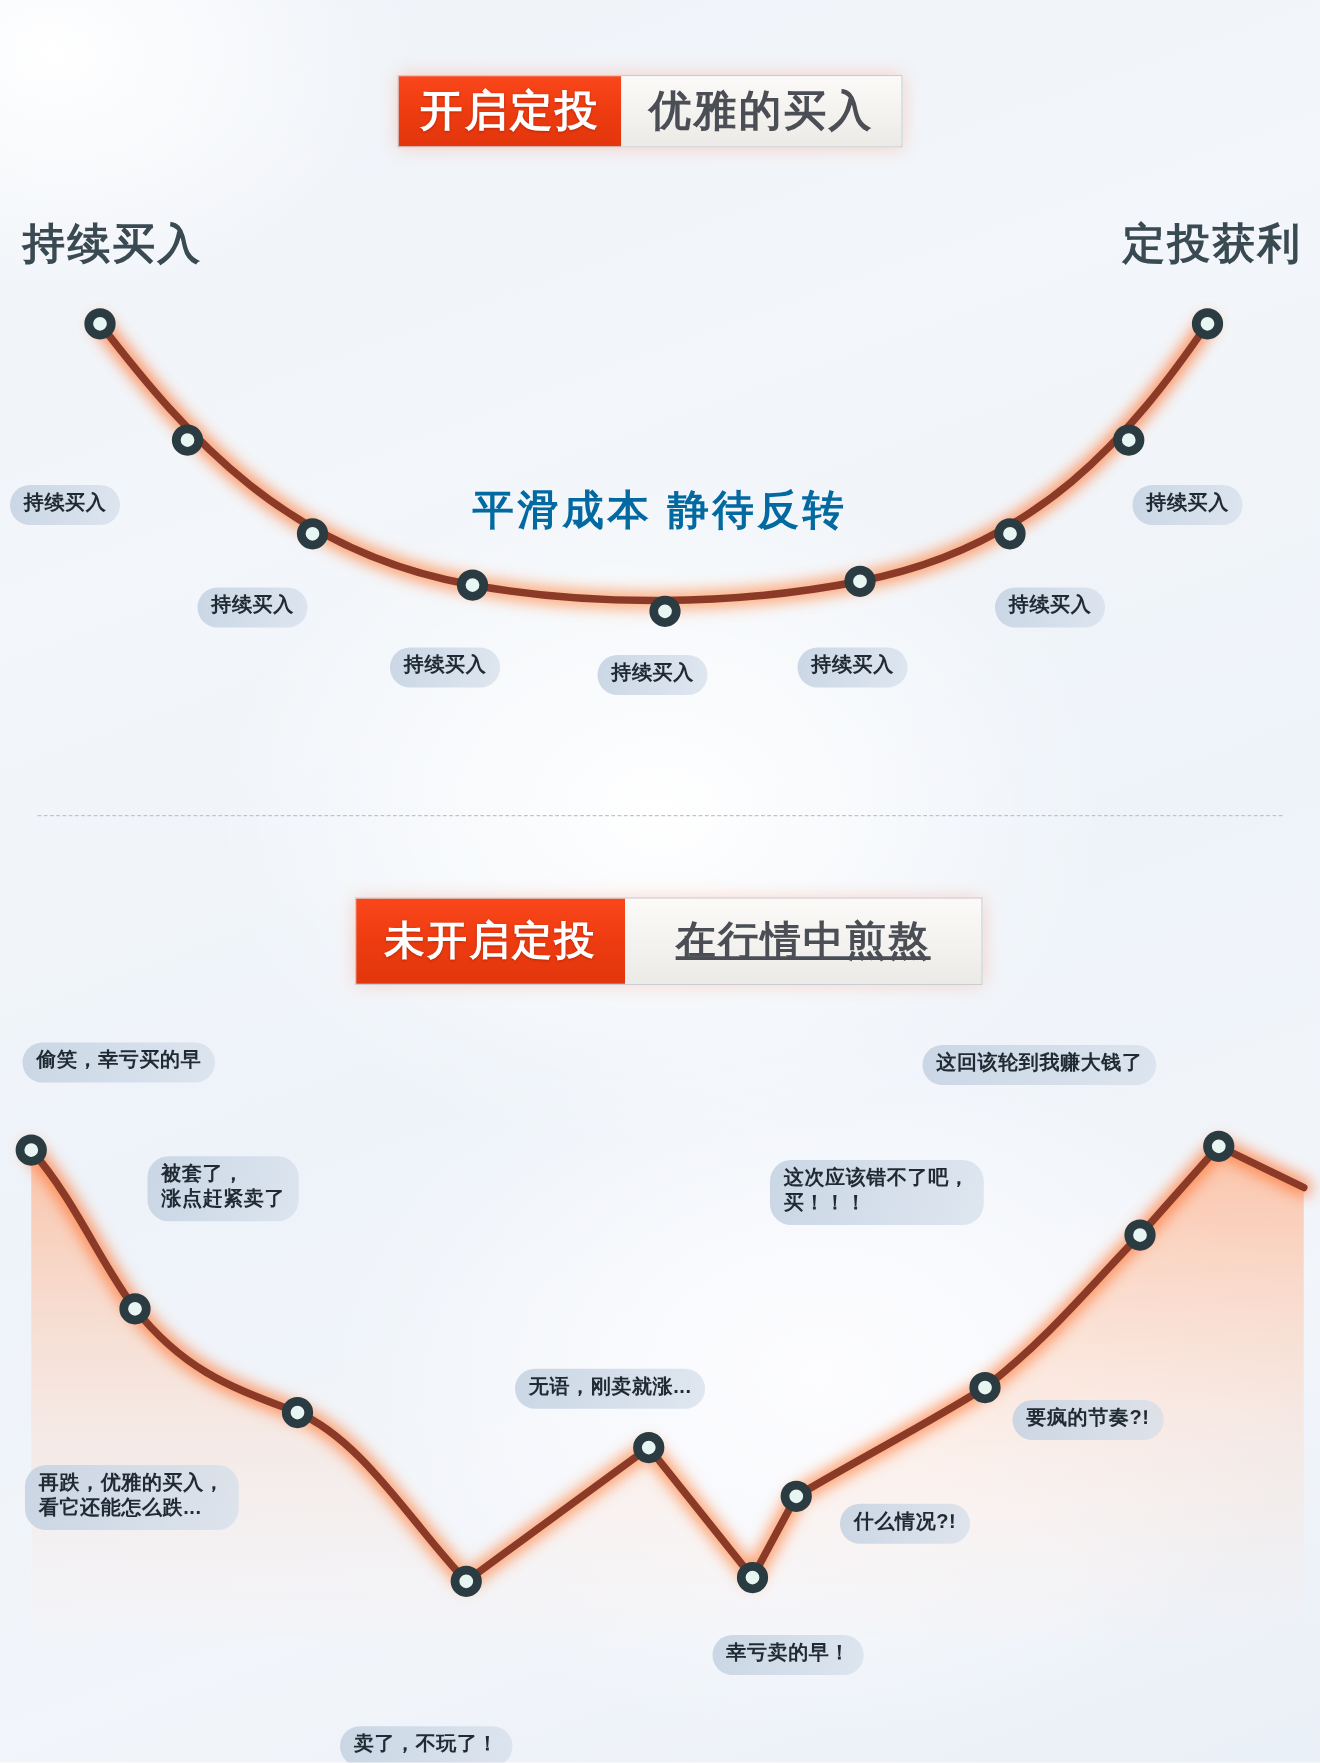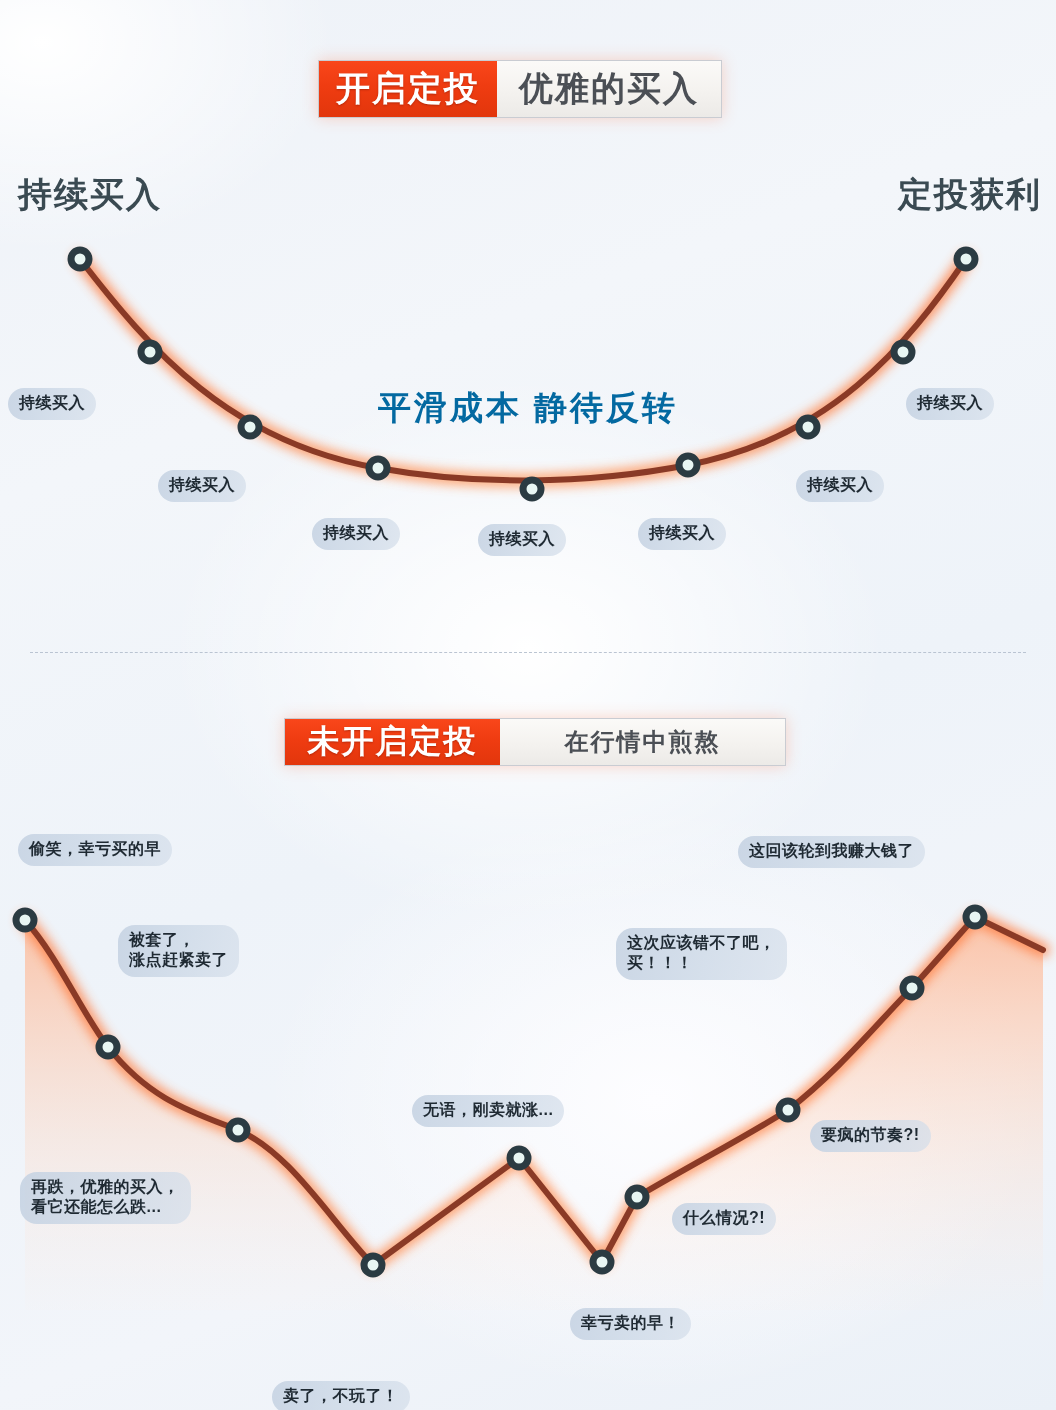--- a/index.html
+++ b/index.html
@@ -41,23 +41,23 @@
     color: #4b4f55;
     display: flex; align-items: center; justify-content: center;
     font-weight: 700;
     letter-spacing: 2px;
   }
 
   #badge-top { left: 318px; top: 60px; height: 58px; }
   #badge-top .seg-red   { width: 178px; font-size: 34px; }
   #badge-top .seg-light { width: 224px; font-size: 34px; }
 
-  #badge-bottom { left: 284px; top: 718px; height: 48px; }
+  #badge-bottom { left: 284px; top: 718px; height: 70px; }
   #badge-bottom .seg-red   { width: 215px; font-size: 32px; }
-  #badge-bottom .seg-light { width: 285px; font-size: 24px; }
+  #badge-bottom .seg-light { width: 285px; font-size: 32px; text-decoration: underline; }
 
   
   .endpoint-label {
     position: absolute;
     font-size: 34px;
     font-weight: 700;
     color: #3a4a52;
     letter-spacing: 2px;
     white-space: nowrap;
   }

